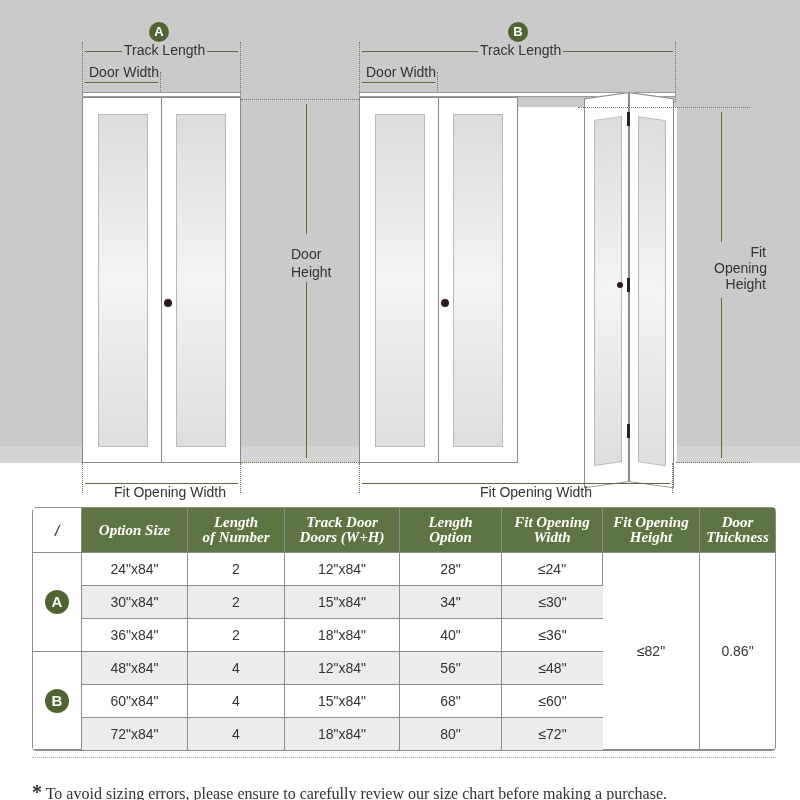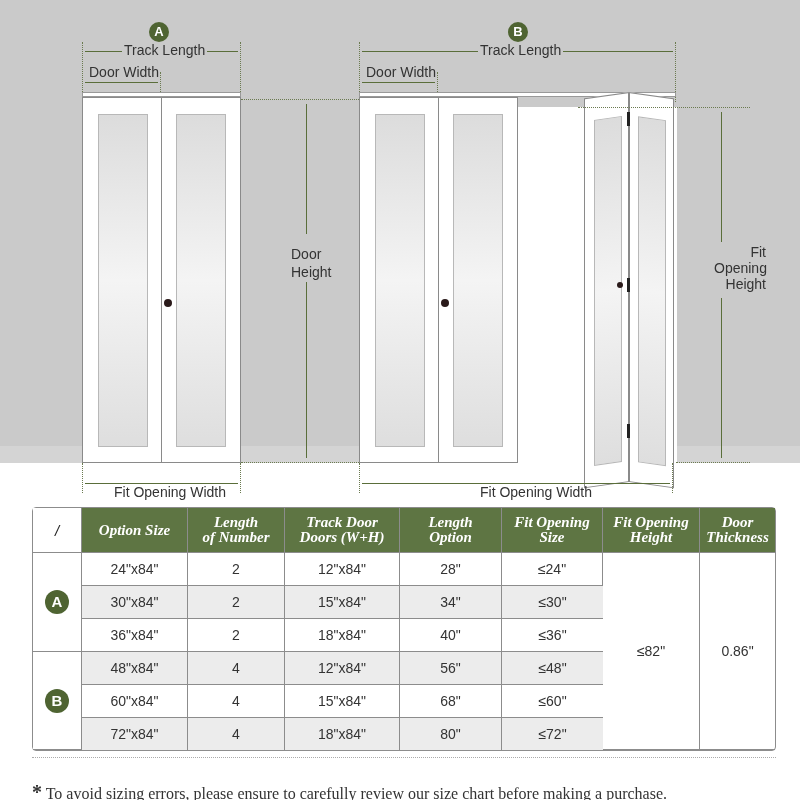--- a/index.html
+++ b/index.html
@@ -114,21 +114,21 @@
 </div>
 
 <table class="sz">
   <thead>
     <tr>
       <th class="corner">/</th>
       <th style="width:105px;"><span>Option Size</span></th>
       <th style="width:96px;"><span>Length</span><br><span>of Number</span></th>
       <th style="width:114px;"><span>Track Door</span><br><span>Doors (W+H)</span></th>
       <th style="width:101px;"><span>Length</span><br><span>Option</span></th>
-      <th style="width:100px;"><span>Fit Opening</span><br><span>Size</span></th>
+      <th style="width:100px;"><span>Fit Opening</span><br><span>Width</span></th>
       <th style="width:96px;"><span>Fit Opening</span><br><span>Height</span></th>
       <th><span>Door</span><br><span>Thickness</span></th>
     </tr>
   </thead>
   <tbody>
     <tr>
       <td rowspan="3"><span class="group-badge">A</span></td>
       <td class="c">24"x84"</td>
       <td class="c">2</td>
       <td class="c">12"x84"</td>

